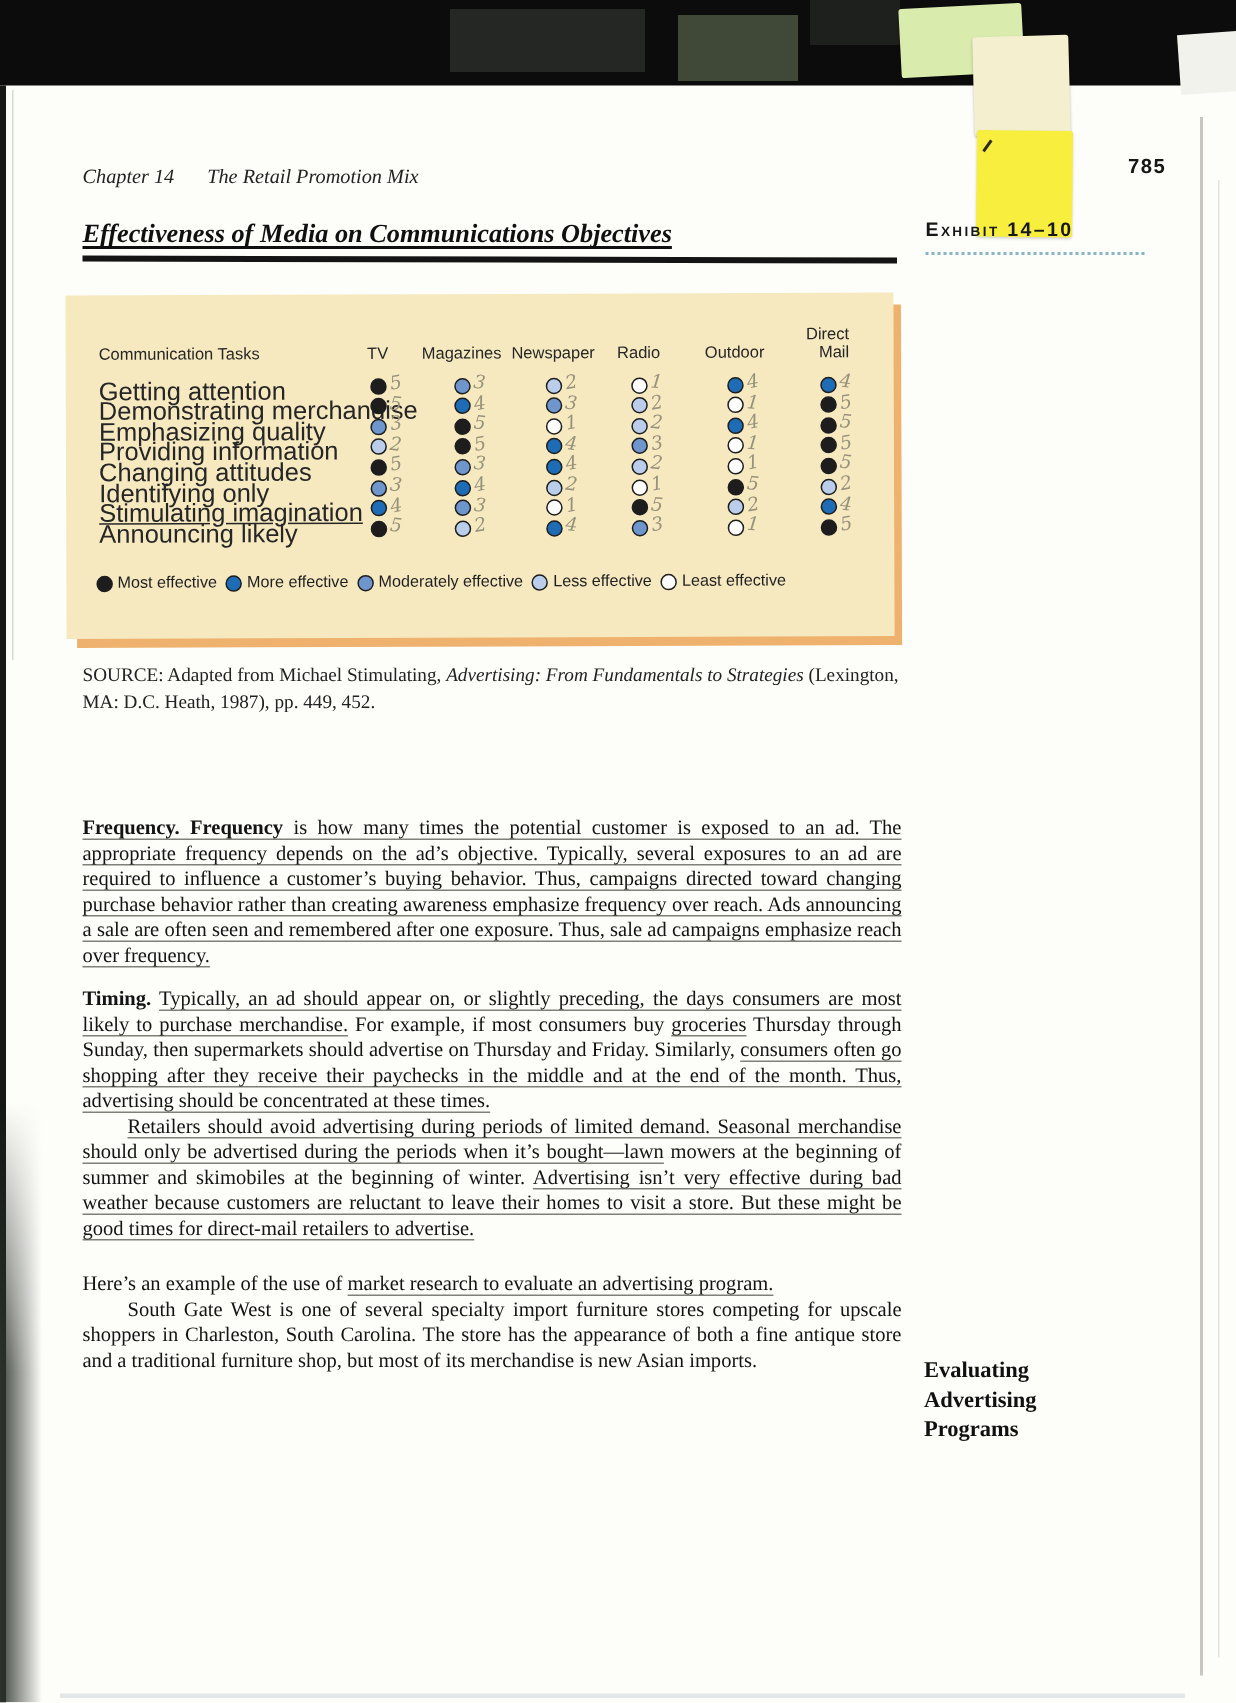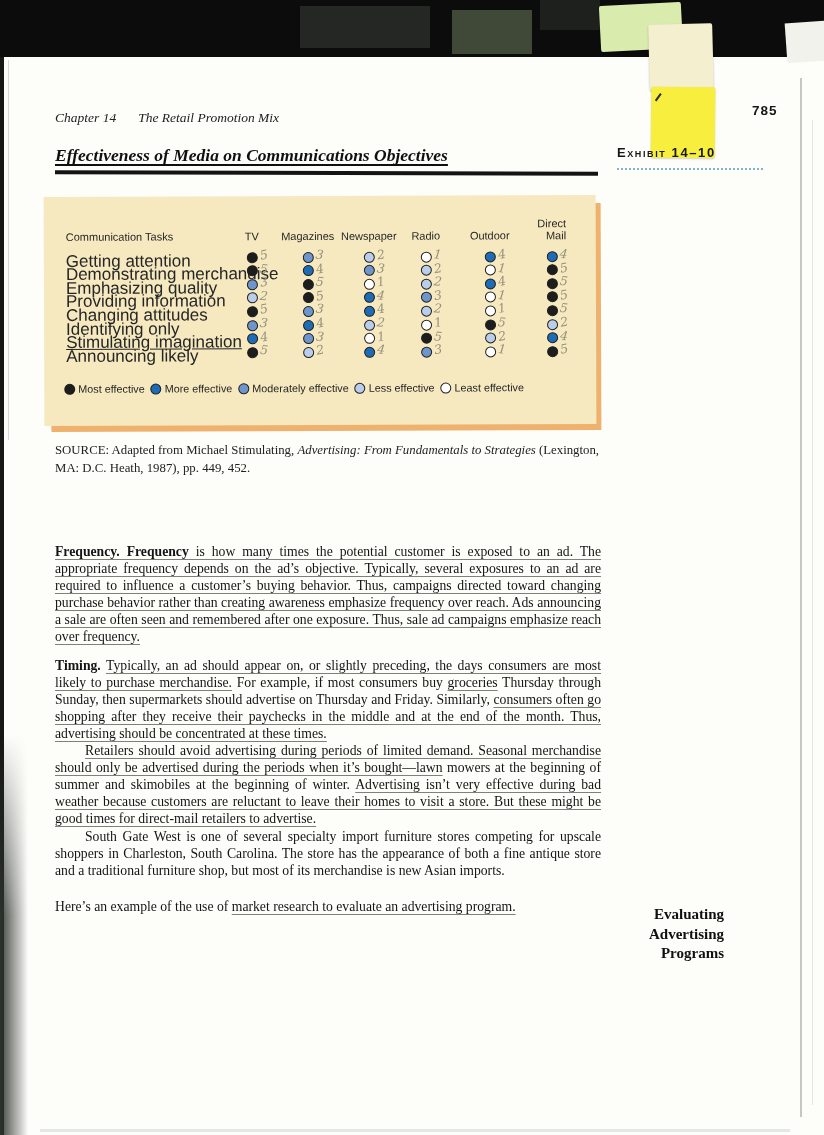--- a/index.html
+++ b/index.html
@@ -53,21 +53,21 @@
   .legend .dot{position:static;flex:0 0 auto;}
   .legend .lab{font-family:"Liberation Sans",sans-serif;font-size:10.8px;color:#1f1f1f;margin-left:3px;white-space:nowrap;}
   
   .source{position:absolute;left:55px;top:442px;width:560px;font-size:12.8px;line-height:17.5px;color:#222;}
   .source i{font-style:italic;}
   
   .bodycol{position:absolute;left:55px;top:543px;width:546px;}
   .bodyp{margin:0;font-size:13.7px;line-height:17.1px;text-align:justify;color:#141414;}
   .b{font-weight:bold;}
   .u{text-decoration:underline;text-decoration-thickness:1px;text-decoration-color:rgba(96,96,88,.8);text-underline-offset:2.5px;text-decoration-skip-ink:none;}
-  .margin-note{position:absolute;left:616px;top:905px;width:108px;font-weight:bold;font-size:15px;line-height:19.5px;color:#101010;text-align:right;}
+  .margin-note{position:absolute;left:616px;top:905px;width:108px;font-weight:bold;font-size:15px;line-height:19.5px;color:#101010;}
 </style>
 </head>
 <body>
 
 <div class="scan-top">
   <div class="scan-shape1"></div>
   <div class="scan-shape2"></div>
   <div class="scan-shape3"></div>
 </div>
 <div class="page-sliver"></div>
@@ -230,17 +230,17 @@
   </div>
 
 <div class="source">
   <span>SOURCE: Adapted from Michael Stimulating, </span><i>Advertising: From Fundamentals to Strategies</i><span> (Lexington, MA: D.C. Heath, 1987), pp. 449, 452.</span>
 </div>
 
 <div class="bodycol" id="bodycol">
     <p class="bodyp" style="margin-top: 0px;"><span class="b u">Frequency. Frequency</span><span class="u"> is how many times the potential customer is exposed to an ad. The appropriate frequency depends on the ad’s objective. Typically, several exposures to an ad are required to influence a customer’s buying behavior. Thus, campaigns directed toward changing purchase behavior rather than creating awareness emphasize frequency over reach. Ads announcing a sale are often seen and remembered after one exposure. Thus, sale ad campaigns emphasize reach over frequency.</span></p>
     <p class="bodyp" style="margin-top: 11px;"><span class="b">Timing.</span><span> </span><span class="u">Typically, an ad should appear on, or slightly preceding, the days consumers are most likely to purchase merchandise.</span><span> For example, if most consumers buy </span><span class="u">groceries</span><span> Thursday through Sunday, then supermarkets should advertise on Thursday and Friday. Similarly, </span><span class="u">consumers often go shopping after they receive their paychecks in the middle and at the end of the month. Thus, advertising should be concentrated at these times.</span></p>
     <p class="bodyp" style="margin-top: 0px; text-indent: 30px;"><span class="u">Retailers should avoid advertising during periods of limited demand. Seasonal merchandise should only be advertised during the periods when it’s bought—lawn</span><span> mowers at the beginning of summer and skimobiles at the beginning of winter. </span><span class="u">Advertising isn’t very effective during bad weather because customers are reluctant to leave their homes to visit a store. But these might be good times for direct-mail retailers to advertise.</span></p>
+    <p class="bodyp" style="margin-top: 19px;"><span>Here’s an example of the use of </span><span class="u">market research to evaluate an advertising program.</span></p>
     <p class="bodyp" style="margin-top: 0px; text-indent: 30px;"><span>South Gate West is one of several specialty import furniture stores competing for upscale shoppers in Charleston, South Carolina. The store has the appearance of both a fine antique store and a traditional furniture shop, but most of its merchandise is new Asian imports.</span></p>
-    <p class="bodyp" style="margin-top: 19px;"><span>Here’s an example of the use of </span><span class="u">market research to evaluate an advertising program.</span></p>
   </div>
 
 <div class="margin-note">Evaluating Advertising Programs</div>
 
 </body></html>

